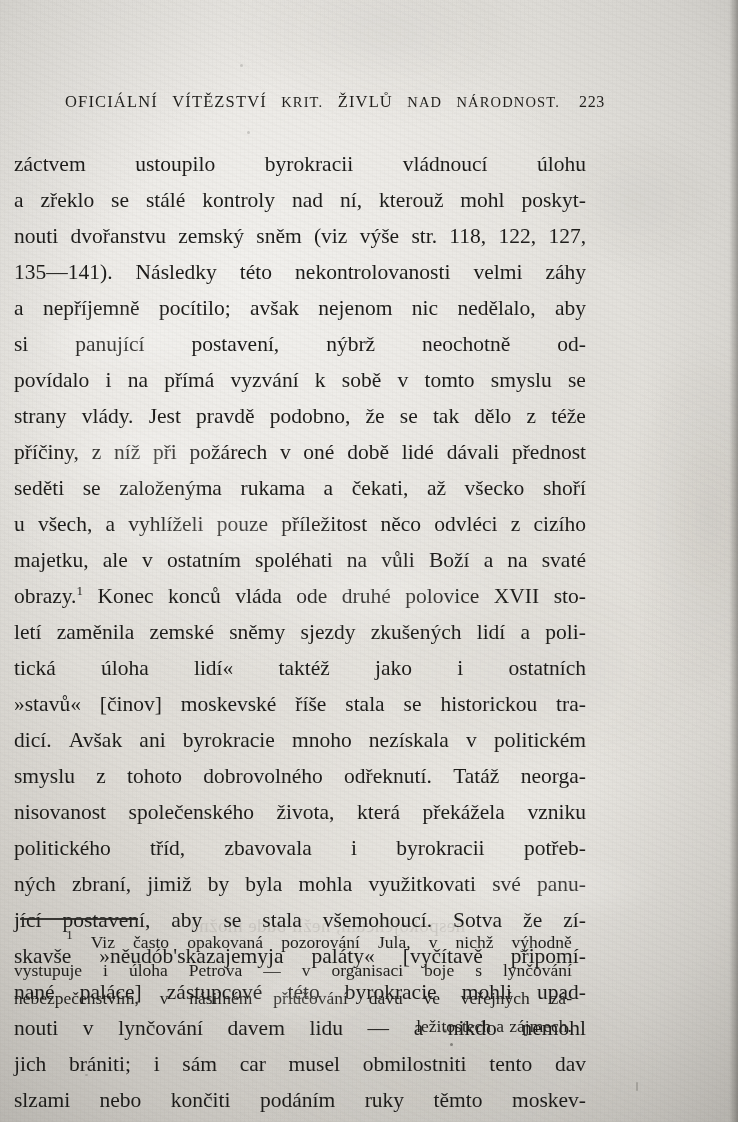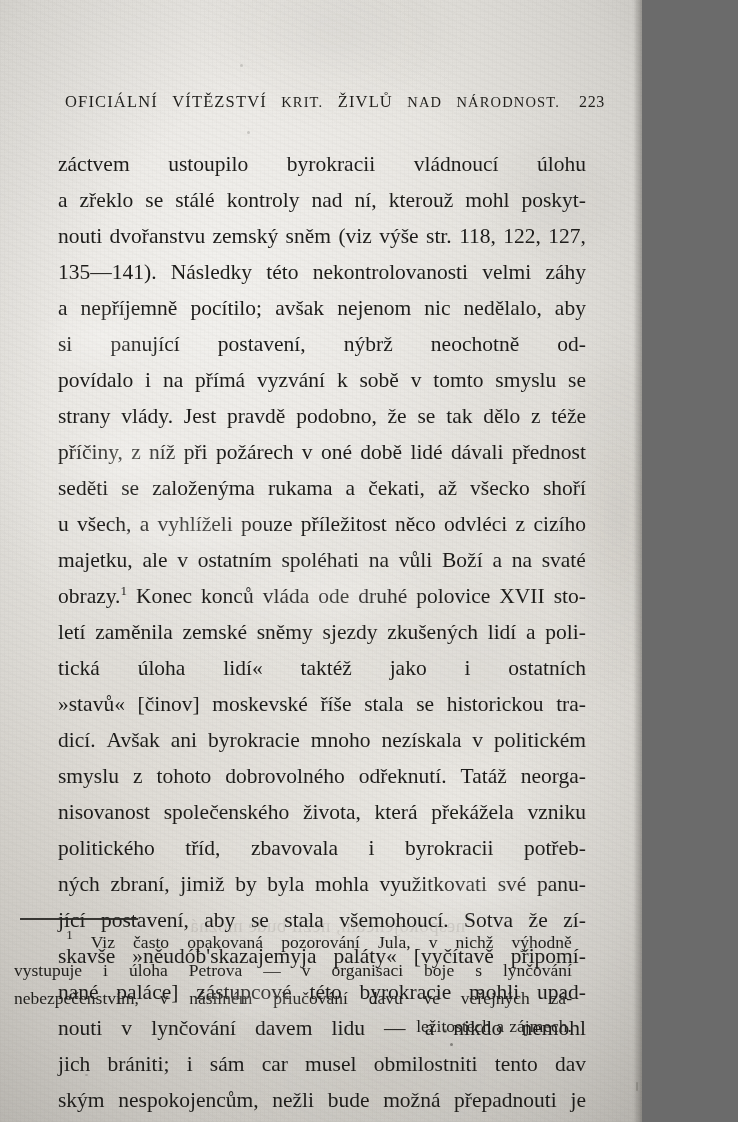--- a/index.html
+++ b/index.html
@@ -4,21 +4,21 @@
 <title>Scanned book page 223</title>
 <style>
   html, body {
     margin: 0;
     padding: 0;
     background: #6b6b6b;
   }
 
   .page {
     position: relative;
-    width: 642px;
+    width: 738px;
     height: 1122px;
     overflow: hidden;
     background: #d8d6d1;
     font-family: "Liberation Serif", "DejaVu Serif", serif;
     color: #1b1a18;
     -webkit-font-smoothing: antialiased;
   }
 
   
   .paper-base {
@@ -118,21 +118,20 @@
     width: 572px;
   }
 
   .tline {
     display: flex;
     font-size: 21.5px;
     line-height: 36px;
     height: 36px;
     white-space: nowrap;
     color: #1d1c1a;
-    margin-left: 44px;
   }
   .tline > span {
     display: inline-block;
   }
   
   .tline.justify {
     justify-content: space-between;
   }
 
   .sup {
@@ -478,20 +477,29 @@
           <span>brániti;</span>
           <span>i</span>
           <span>sám</span>
           <span>car</span>
           <span>musel</span>
           <span>obmilostniti</span>
           <span>tento</span>
           <span>dav</span>
         </div>
         <div class="tline justify">
+          <span>slzami</span>
+          <span>nebo</span>
+          <span>končiti</span>
+          <span>podáním</span>
+          <span>ruky</span>
+          <span>těmto</span>
+          <span>moskev-</span>
+        </div>
+        <div class="tline justify">
           <span>ským</span>
           <span>nespokojencům,</span>
           <span>nežli</span>
           <span>bude</span>
           <span>možná</span>
           <span>přepadnouti</span>
           <span>je</span>
         </div>
       </div>
 

